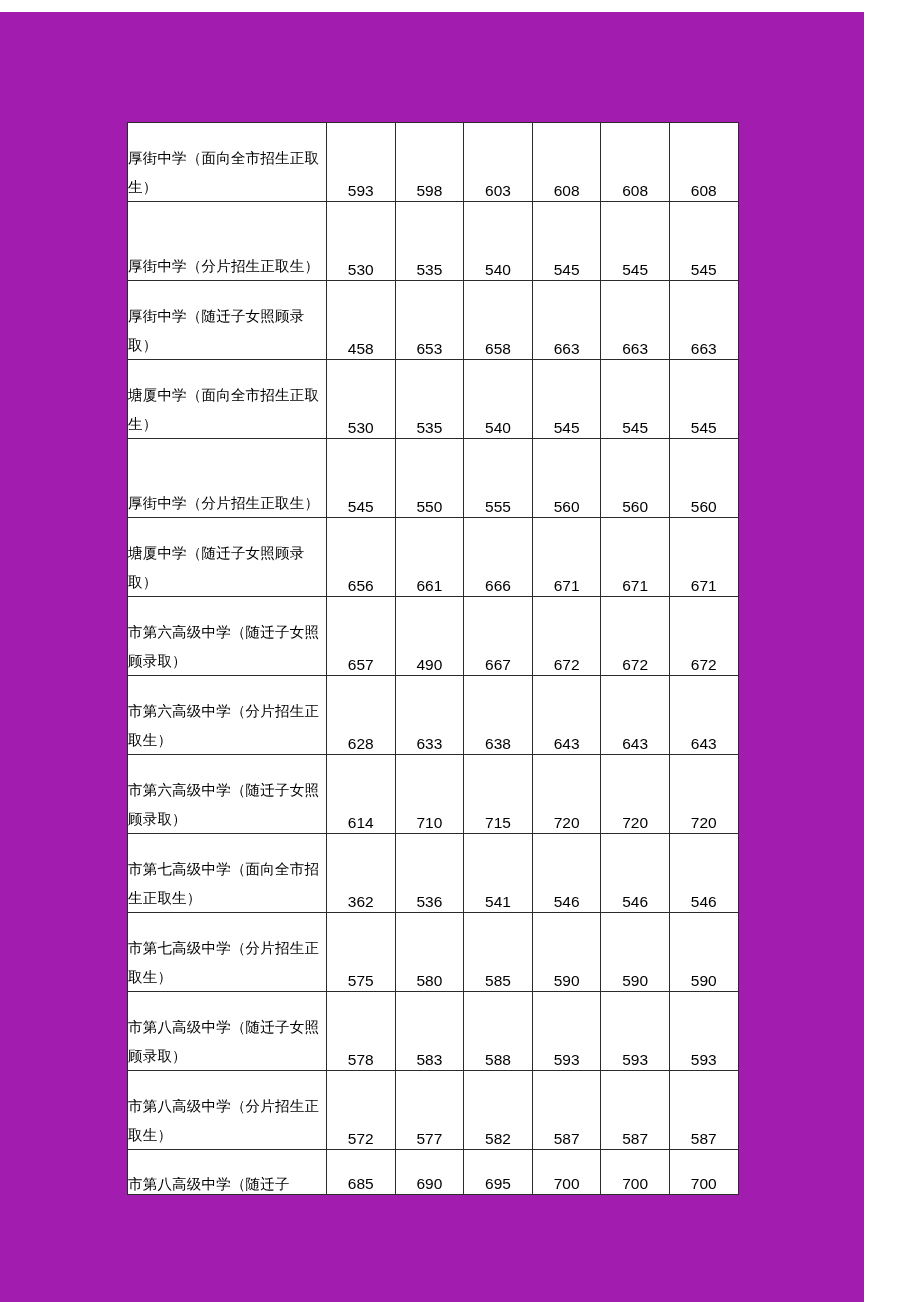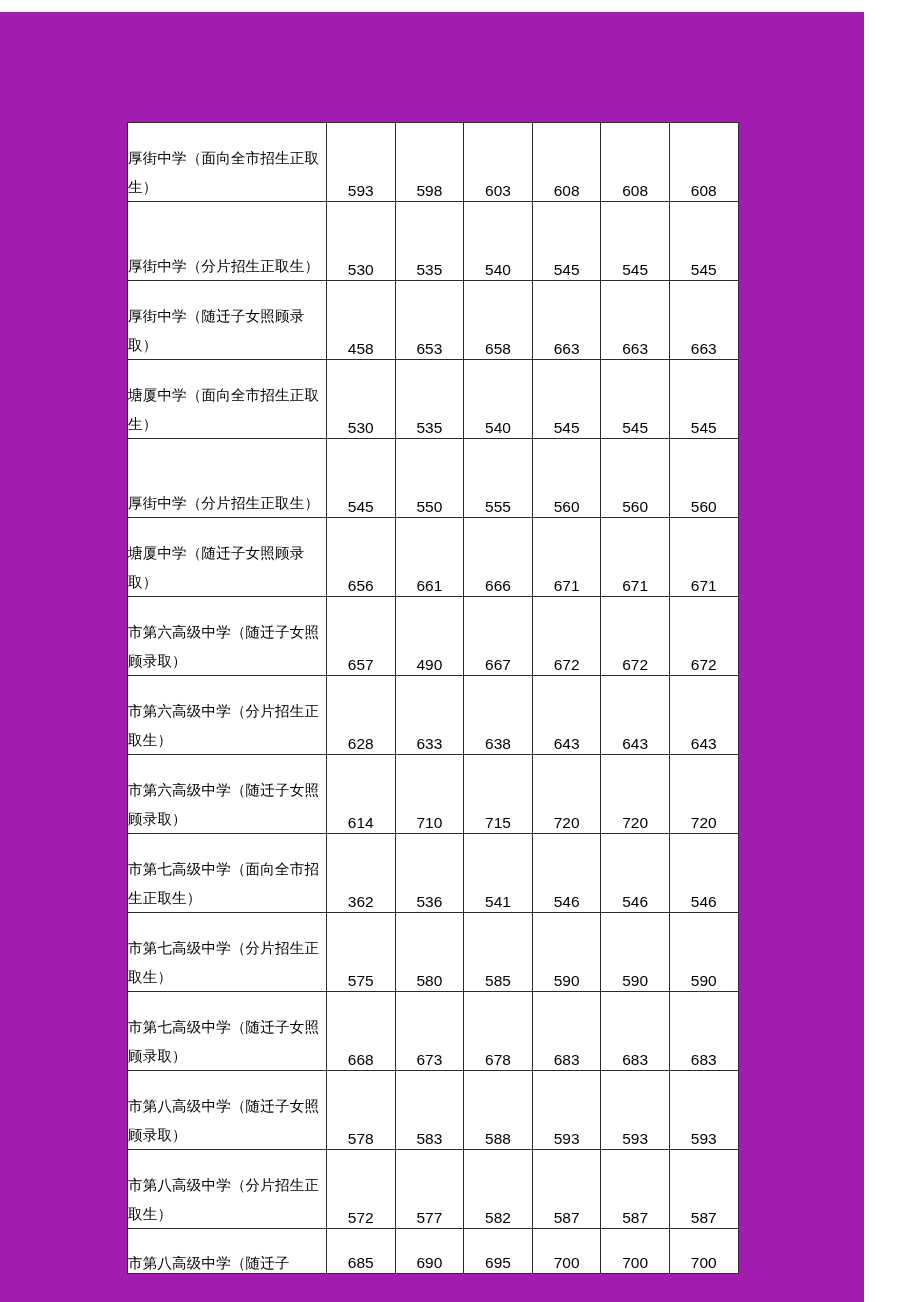--- a/index.html
+++ b/index.html
@@ -173,29 +173,20 @@
         <tr class="r-tall">
           <td class="school">市第七高级中学（分片招生正取生）</td>
           <td class="score">575</td>
           <td class="score">580</td>
           <td class="score">585</td>
           <td class="score">590</td>
           <td class="score">590</td>
           <td class="score">590</td>
         </tr>
         <tr class="r-tall">
-          <td class="school">市第七高级中学（随迁子女照顾录取）</td>
-          <td class="score">668</td>
-          <td class="score">673</td>
-          <td class="score">678</td>
-          <td class="score">683</td>
-          <td class="score">683</td>
-          <td class="score">683</td>
-        </tr>
-        <tr class="r-tall">
           <td class="school">市第八高级中学（随迁子女照顾录取）</td>
           <td class="score">578</td>
           <td class="score">583</td>
           <td class="score">588</td>
           <td class="score">593</td>
           <td class="score">593</td>
           <td class="score">593</td>
         </tr>
         <tr class="r-tall">
           <td class="school">市第八高级中学（分片招生正取生）</td>

